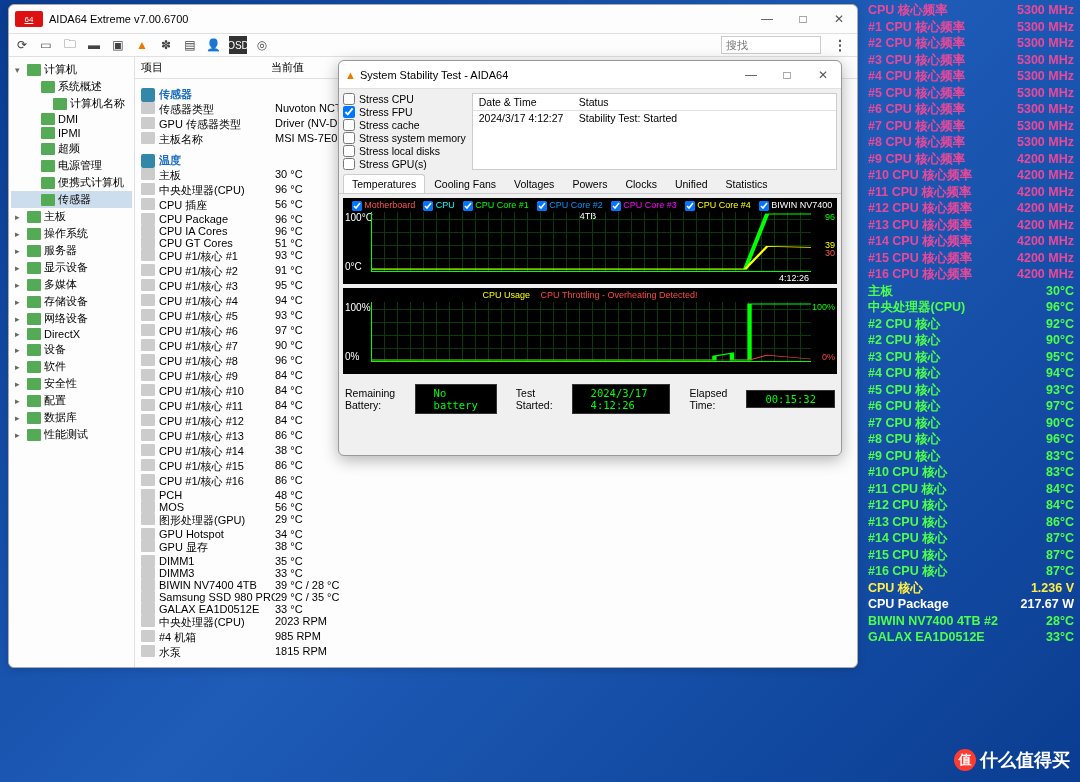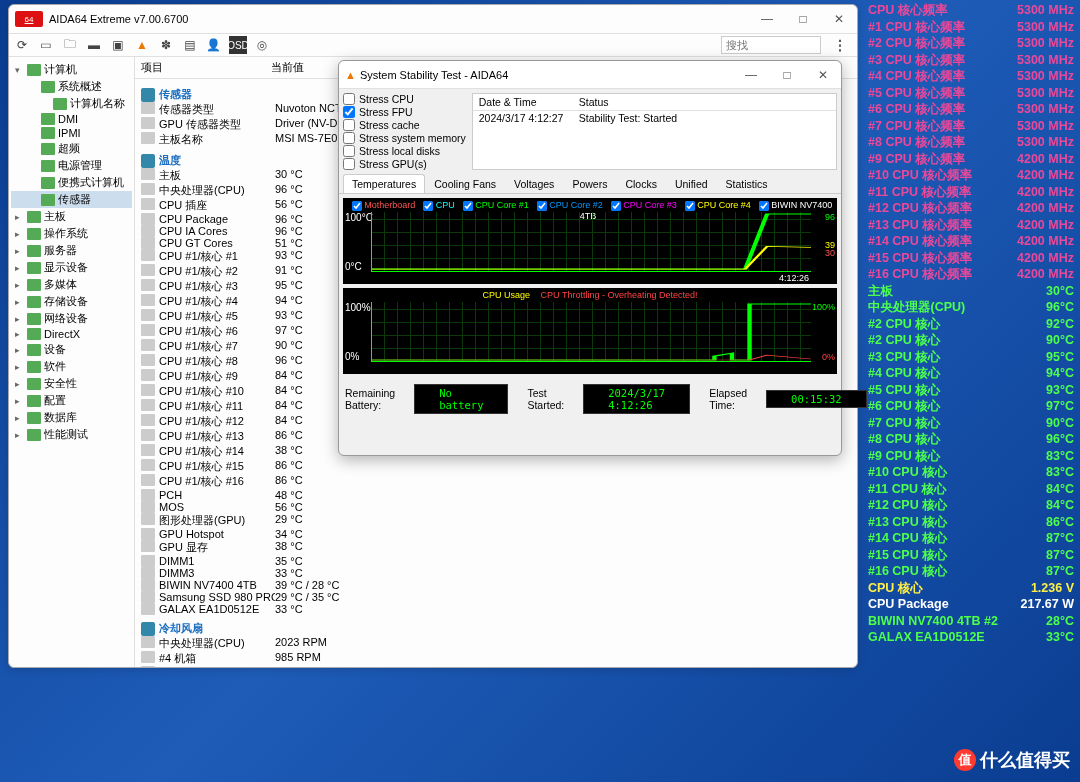--- a/index.html
+++ b/index.html
@@ -56,21 +56,21 @@
 .tab.active { background: #fff; border-color: #ccc; border-radius: 3px 3px 0 0; }
 .charts { padding: 4px; display: flex; flex-direction: column; gap: 4px; }
 .chart { background: #000; height: 86px; position: relative; font-size: 9px; color: #0f0; padding: 2px; }
 .chart-legend { text-align: center; color: #fff; font-size: 9px; }
 .chart-legend span { margin: 0 4px; }
 .chart-area { position: absolute; left: 28px; right: 26px; top: 14px; bottom: 12px; border-left: 1px solid #0f0; border-bottom: 1px solid #0f0; background-image: repeating-linear-gradient(0deg, transparent 0 12px, #0a3a0a 12px 13px), repeating-linear-gradient(90deg, transparent 0 12px, #0a3a0a 12px 13px); }
 .chart .yl { position: absolute; left: 2px; font-size: 10px; color: #fff; }
 .chart .yr { position: absolute; right: 2px; font-size: 9px; color: #ff0; }
 .chart .tstamp { position: absolute; right: 28px; bottom: 1px; font-size: 9px; color: #fff; }
 .dlg-status { display: flex; align-items: center; gap: 19px; padding: 6px; font-size: 10.5px; }
-.dlg-status .led { background: #000; color: #0f0; padding: 2px 24px; border: 1px solid #333; font-family: monospace; }
+.dlg-status .led { background: #000; color: #0f0; padding: 2px 18px; border: 1px solid #333; font-family: monospace; }
 .dlg-btns { display: flex; gap: 6px; padding: 4px 6px; border-top: 1px solid #ccc; }
 .dlg-btns button { flex: 0 0 auto; min-width: 70px; height: 22px; font-size: 11px; background: #fdfdfd; border: 1px solid #ccc; border-radius: 3px; }
 .dlg-btns .spacer { flex: 1; }
 
 
 .overlay { position: absolute; right: 0; top: 0; width: 218px; height: 782px; padding: 2px 6px; font-size: 12.5px; font-weight: bold; overflow: hidden; }
 .overlay .ov-row { display: flex; justify-content: space-between; line-height: 1.32; white-space: nowrap; }
 .c-cyan { color: #ec4899; }
 .c-lime { color: #4cff4c; }
 .c-yellow { color: #ffee44; }
@@ -402,21 +402,20 @@
           <div class="row">
             <span class="rico"></span>
             <span class="rn">Samsung SSD 980 PRO 500GB</span>
             <span class="rv">29 °C / 35 °C</span>
           </div>
           <div class="row">
             <span class="rico"></span>
             <span class="rn">GALAX EA1D0512E</span>
             <span class="rv">33 °C</span>
           </div>
-          <div class="group-hdr"><span class="gi"></span>冷却风扇</div>
           <div class="row">
             <span class="rico"></span>
             <span class="rn">中央处理器(CPU)</span>
             <span class="rv">2023 RPM</span>
           </div>
           <div class="row">
             <span class="rico"></span>
             <span class="rn">#4 机箱</span>
             <span class="rv">985 RPM</span>
           </div>

